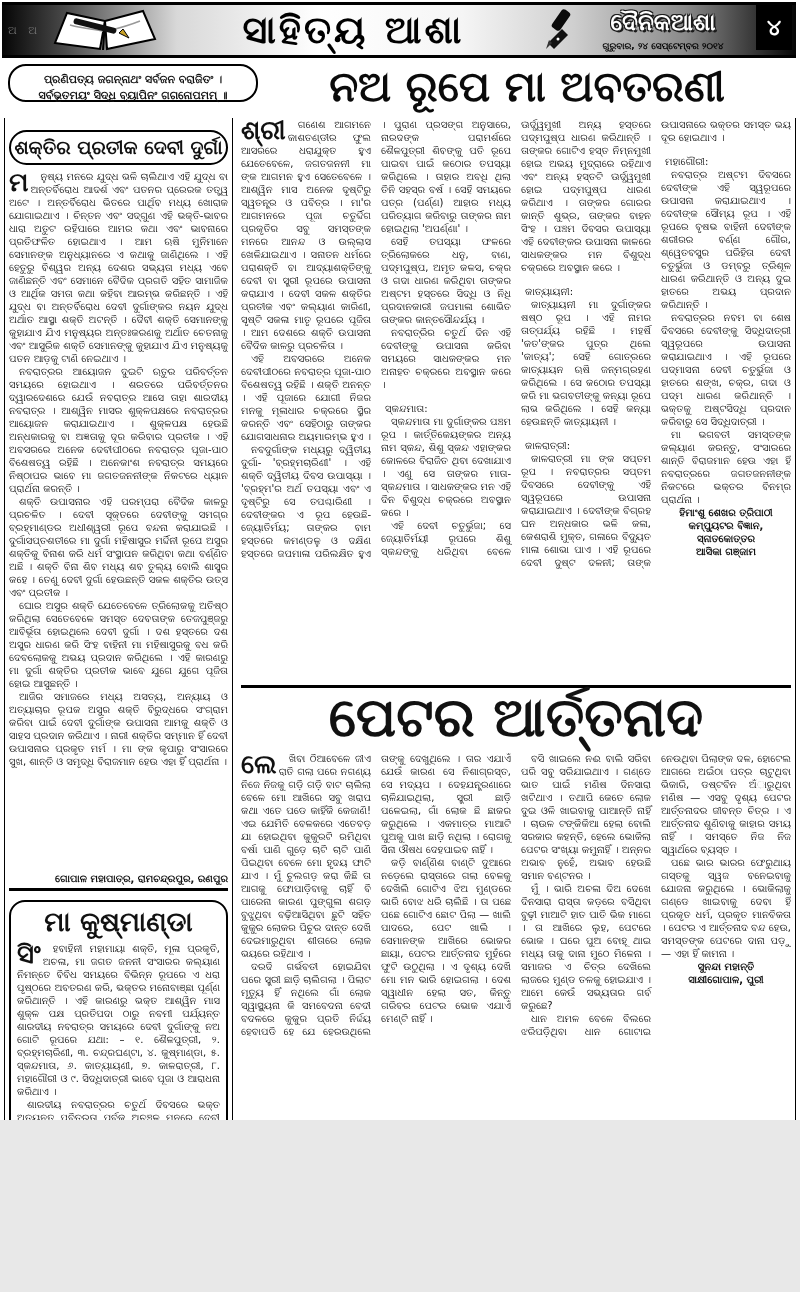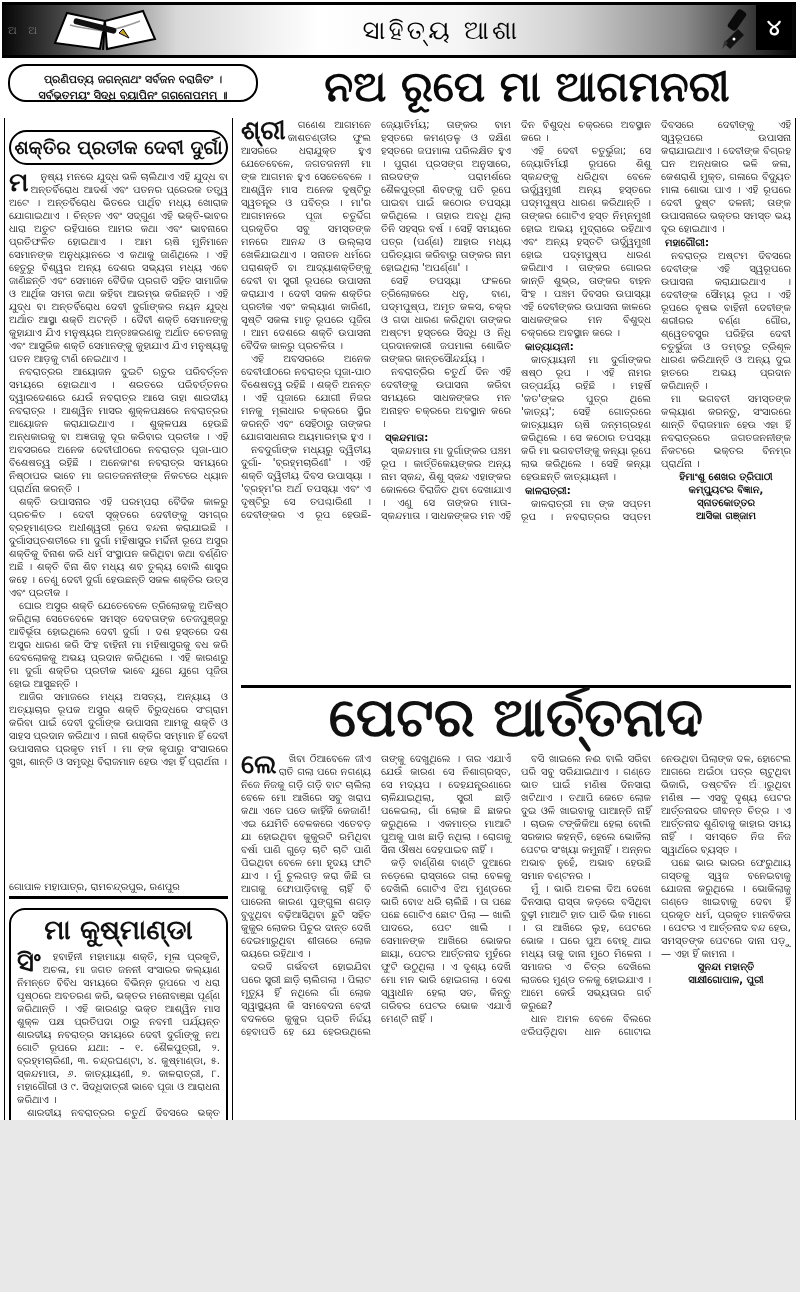--- a/index.html
+++ b/index.html
@@ -13,21 +13,21 @@
   
   .banner {
     position:absolute; top:2px; left:2px; width:794px; height:56px;
     background:linear-gradient(90deg,#050505 0%,#4a4a4a 8%,#d8d8d8 22%,#ffffff 40%,#f5f5f5 58%,#cfcfcf 72%,#8a8a8a 86%,#050505 100%);
     border-top:3px solid #000; border-bottom:3px solid #000;
     display:flex; align-items:center;
   }
   .left-marks { font-size:11px; color:#777; letter-spacing:4px; margin:0 4px 0 6px; }
   .book-art { width:120px; height:50px; flex:0 0 auto; }
   .banner-title {
-    flex:1; text-align:center; font-size:26px; font-weight:normal; color:#000;
+    flex:1; text-align:center; font-size:38px; font-weight:bold; color:#000;
     letter-spacing:3px; white-space:nowrap;
   }
   .pen-art { width:42px; height:46px; margin-left:-6px; flex:0 0 auto; }
   .masthead-wrap { width:170px; flex:0 0 auto; text-align:center; margin-right:6px; }
   .masthead {
     font-size:23px; font-weight:bold; color:#fff;
     text-shadow:2px 2px 0 #1a1a1a,-1px -1px 0 #1a1a1a,1px -1px 0 #1a1a1a,-1px 1px 0 #1a1a1a;
     line-height:26px;
   }
   .date-line { font-size:9px; font-weight:bold; color:#000; margin-top:6px; white-space:nowrap; }
@@ -56,27 +56,27 @@
   }
   .left-rail { width:228px; flex:0 0 auto; border-right:1px solid #000; padding:12px 4px; }
   .main-area { flex:1; padding:0 4px 0 8px; }
 
   .headline-box {
     border:2px solid #000; border-radius:18px; text-align:center;
     font-size:19px; font-weight:bold; padding:4px 2px; margin:0 0 5px 0;
   }
   .art-body { font-size:10px; line-height:13px; text-align:justify; overflow:hidden; }
   .art-body p { text-indent:10px; }
-  .art-body p.heading { font-weight:bold; text-indent:4px; margin-top:1px; }
+  .art-body p.heading { font-weight:normal; text-indent:4px; margin-top:11px; }
   .art-body p.byline { font-weight:bold; text-align:center; text-indent:0; }
   .dropcap { float:left; font-size:26px; line-height:24px; font-weight:bold; padding:0 2px 0 0; text-indent:0; }
 
   .left-art-1 { border-bottom:3px solid #000; padding-bottom:3px; }
   .left-art-1 .art-body { height:700px; }
-  .left-art-1 .sig { font-size:10px; font-weight:normal; margin-top:11px; }
+  .left-art-1 .sig { font-size:10px; font-weight:bold; text-align:right; margin-top:3px; }
 
   .left-art-2 {
     border:2px solid #000; border-radius:16px; margin-top:9px;
     padding:3px 6px 4px 6px; height:386px; overflow:hidden;
   }
   .left-art-2 h2 { text-align:center; font-size:27px; font-weight:bold; margin:1px 0 4px 0; }
   .left-art-2 .art-body { height:300px; }
   .sig-lines { font-size:10px; font-weight:bold; text-align:left; line-height:14px; margin-top:4px; }
 
   .cols-4 { column-count:4; column-gap:10px; }
@@ -105,29 +105,33 @@
     </span>
     <span class="banner-title">ସାହିତ୍ୟ ଆଶା</span>
     <span class="pen-art">
       <svg viewBox="0 0 42 46" width="42" height="46">
         <rect x="20" y="2" width="10" height="22" rx="3" fill="#0a0a0a" transform="rotate(35 25 13)"></rect>
         <polygon points="12,36 26,22 32,28 18,42" fill="#111"></polygon>
         <polygon points="10,42 16,36 13,33" fill="#333"></polygon>
         <circle cx="22" cy="32" r="1.5" fill="#fff"></circle>
       </svg>
     </span>
+    <span class="masthead-wrap">
+      <div class="masthead">ଦୈନିକଆଶା</div>
+      <div class="date-line">ଗୁରୁବାର, ୨୪ ସେପ୍ଟେମ୍ବର ୨୦୧୪</div>
+    </span>
     <span class="page-num">୪</span>
   </header>
 
   <div class="top-band">
     <div class="quote-box">
       <div>ପ୍ରଣିପତ୍ୟ ଜଗନ୍ନାଥଂ ସର୍ବଜନ ବରାଜିତଂ ।</div>
       <div>ସର୍ବଭୂତମୟଂ ସିଦ୍ଧି ବ୍ୟାପିନଂ ଗଗନୋପମମ୍ ॥</div>
     </div>
-    <h1 class="main-headline">ନଅ ରୂପେ ମା ଆଗମନରୀ</h1>
+    <h1 class="main-headline">ନଅ ରୂପେ ମା ଅବତରଣୀ</h1>
   </div>
 
   <div class="content">
 
     <aside class="left-rail">
 
       <section class="left-art-1">
         <div class="headline-box">ଶକ୍ତିର ପ୍ରତୀକ ଦେବୀ ଦୁର୍ଗା</div>
         <div class="art-body">
 
@@ -189,20 +193,21 @@
             <p class="para"><span>କାତ୍ୟାୟନୀ ମା ଦୁର୍ଗାଙ୍କର ଷଷ୍ଠ ରୂପ । ଏହି ନାମର ତାତ୍ପର୍ଯ୍ୟ ରହିଛି । ମହର୍ଷି 'କତ'ଙ୍କର ପୁତ୍ର ଥିଲେ 'କାତ୍ୟ'; ସେହି ଗୋତ୍ରରେ କାତ୍ୟାୟନ ଋଷି ଜନ୍ମଗ୍ରହଣ କରିଥିଲେ । ସେ କଠୋର ତପସ୍ୟା କରି ମା ଭଗବତୀଙ୍କୁ କନ୍ୟା ରୂପେ ଲାଭ କରିଥିଲେ । ସେହି କନ୍ୟା ହେଉଛନ୍ତି କାତ୍ୟାୟନୀ ।</span></p>
 
             <p class="heading"><span>କାଳରାତ୍ରୀ:</span></p>
 
             <p class="para"><span>କାଳରାତ୍ରୀ ମା ଙ୍କ ସପ୍ତମ ରୂପ । ନବରାତ୍ରର ସପ୍ତମ ଦିବସରେ ଦେବୀଙ୍କୁ ଏହି ସ୍ୱରୂପରେ ଉପାସନା କରାଯାଇଥାଏ । ଦେବୀଙ୍କ ବିଗ୍ରହ ଘନ ଅନ୍ଧକାର ଭଳି କଳା, କେଶରାଶି ମୁକ୍ତ, ଗଳାରେ ବିଦ୍ୟୁତ ମାଳା ଶୋଭା ପାଏ । ଏହି ରୂପରେ ଦେବୀ ଦୁଷ୍ଟ ଦଳନୀ; ତାଙ୍କ ଉପାସନାରେ ଭକ୍ତର ସମସ୍ତ ଭୟ ଦୂର ହୋଇଥାଏ ।</span></p>
 
             <p class="heading"><span>ମହାଗୌରୀ:</span></p>
 
             <p class="para"><span>ନବରାତ୍ର ଅଷ୍ଟମ ଦିବସରେ ଦେବୀଙ୍କ ଏହି ସ୍ୱରୂପରେ ଉପାସନା କରାଯାଇଥାଏ । ଦେବୀଙ୍କ ସୌମ୍ୟ ରୂପ । ଏହି ରୂପରେ ବୃଷଭ ବାହିନୀ ଦେବୀଙ୍କ ଶରୀରର ବର୍ଣ୍ଣ ଗୌର, ଶ୍ୱେତବସ୍ତ୍ର ପରିହିତା ଦେବୀ ଚତୁର୍ଭୁଜା ଓ ଡମ୍ବରୁ ତ୍ରିଶୂଳ ଧାରଣ କରିଥାନ୍ତି ଓ ଅନ୍ୟ ଦୁଇ ହାତରେ ଅଭୟ ପ୍ରଦାନ କରିଥାନ୍ତି ।</span></p>
 
+            <p class="para"><span>ନବରାତ୍ରର ନବମ ବା ଶେଷ ଦିବସରେ ଦେବୀଙ୍କୁ ସିଦ୍ଧିଦାତ୍ରୀ ସ୍ୱରୂପରେ ଉପାସନା କରାଯାଇଥାଏ । ଏହି ରୂପରେ ପଦ୍ମାସନା ଦେବୀ ଚତୁର୍ଭୁଜା ଓ ହାତରେ ଶଙ୍ଖ, ଚକ୍ର, ଗଦା ଓ ପଦ୍ମ ଧାରଣ କରିଥାନ୍ତି । ଭକ୍ତକୁ ଅଷ୍ଟସିଦ୍ଧି ପ୍ରଦାନ କରିବାରୁ ସେ ସିଦ୍ଧିଦାତ୍ରୀ ।</span></p>
 
             <p class="para"><span>ମା ଭଗବତୀ ସମସ୍ତଙ୍କ କଲ୍ୟାଣ କରନ୍ତୁ, ସଂସାରରେ ଶାନ୍ତି ବିରାଜମାନ ହେଉ ଏହା ହିଁ ନବରାତ୍ରରେ ଜଗତଜନନୀଙ୍କ ନିକଟରେ ଭକ୍ତର ବିନମ୍ର ପ୍ରାର୍ଥନା ।</span></p>
 
             <p class="byline"><span>ହିମାଂଶୁ ଶେଖର ତ୍ରିପାଠୀ</span></p>
 
             <p class="byline"><span>କମ୍ପ୍ୟୁଟର ବିଜ୍ଞାନ, ସ୍ନାତକୋତ୍ତର</span></p>
 
             <p class="byline"><span>ଆସିକା ଗଞ୍ଜାମ</span></p>
           </div>
       </article>

